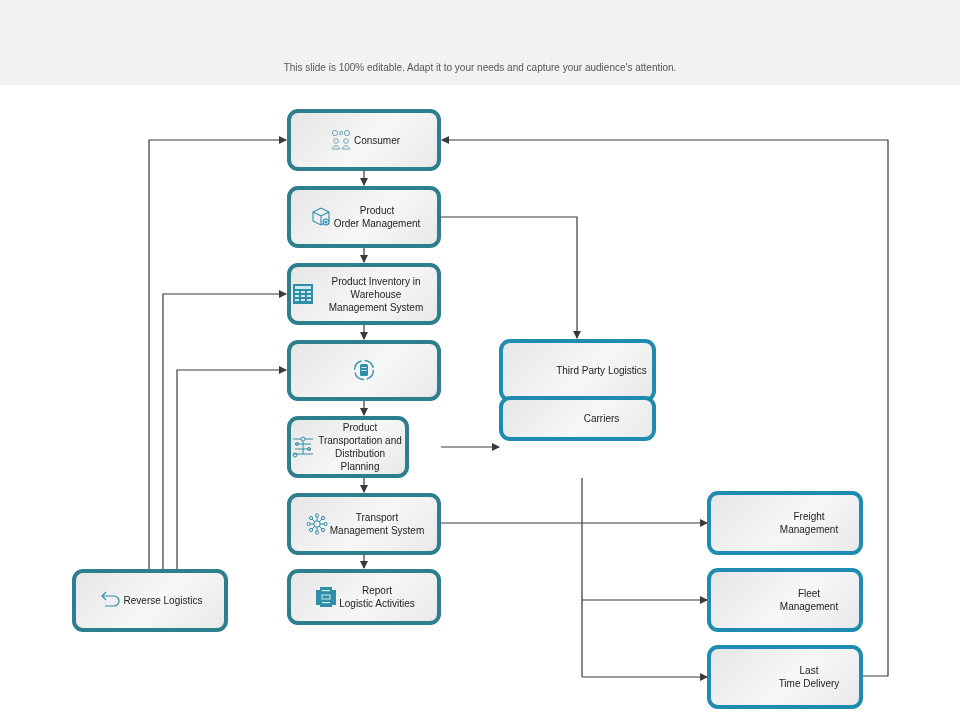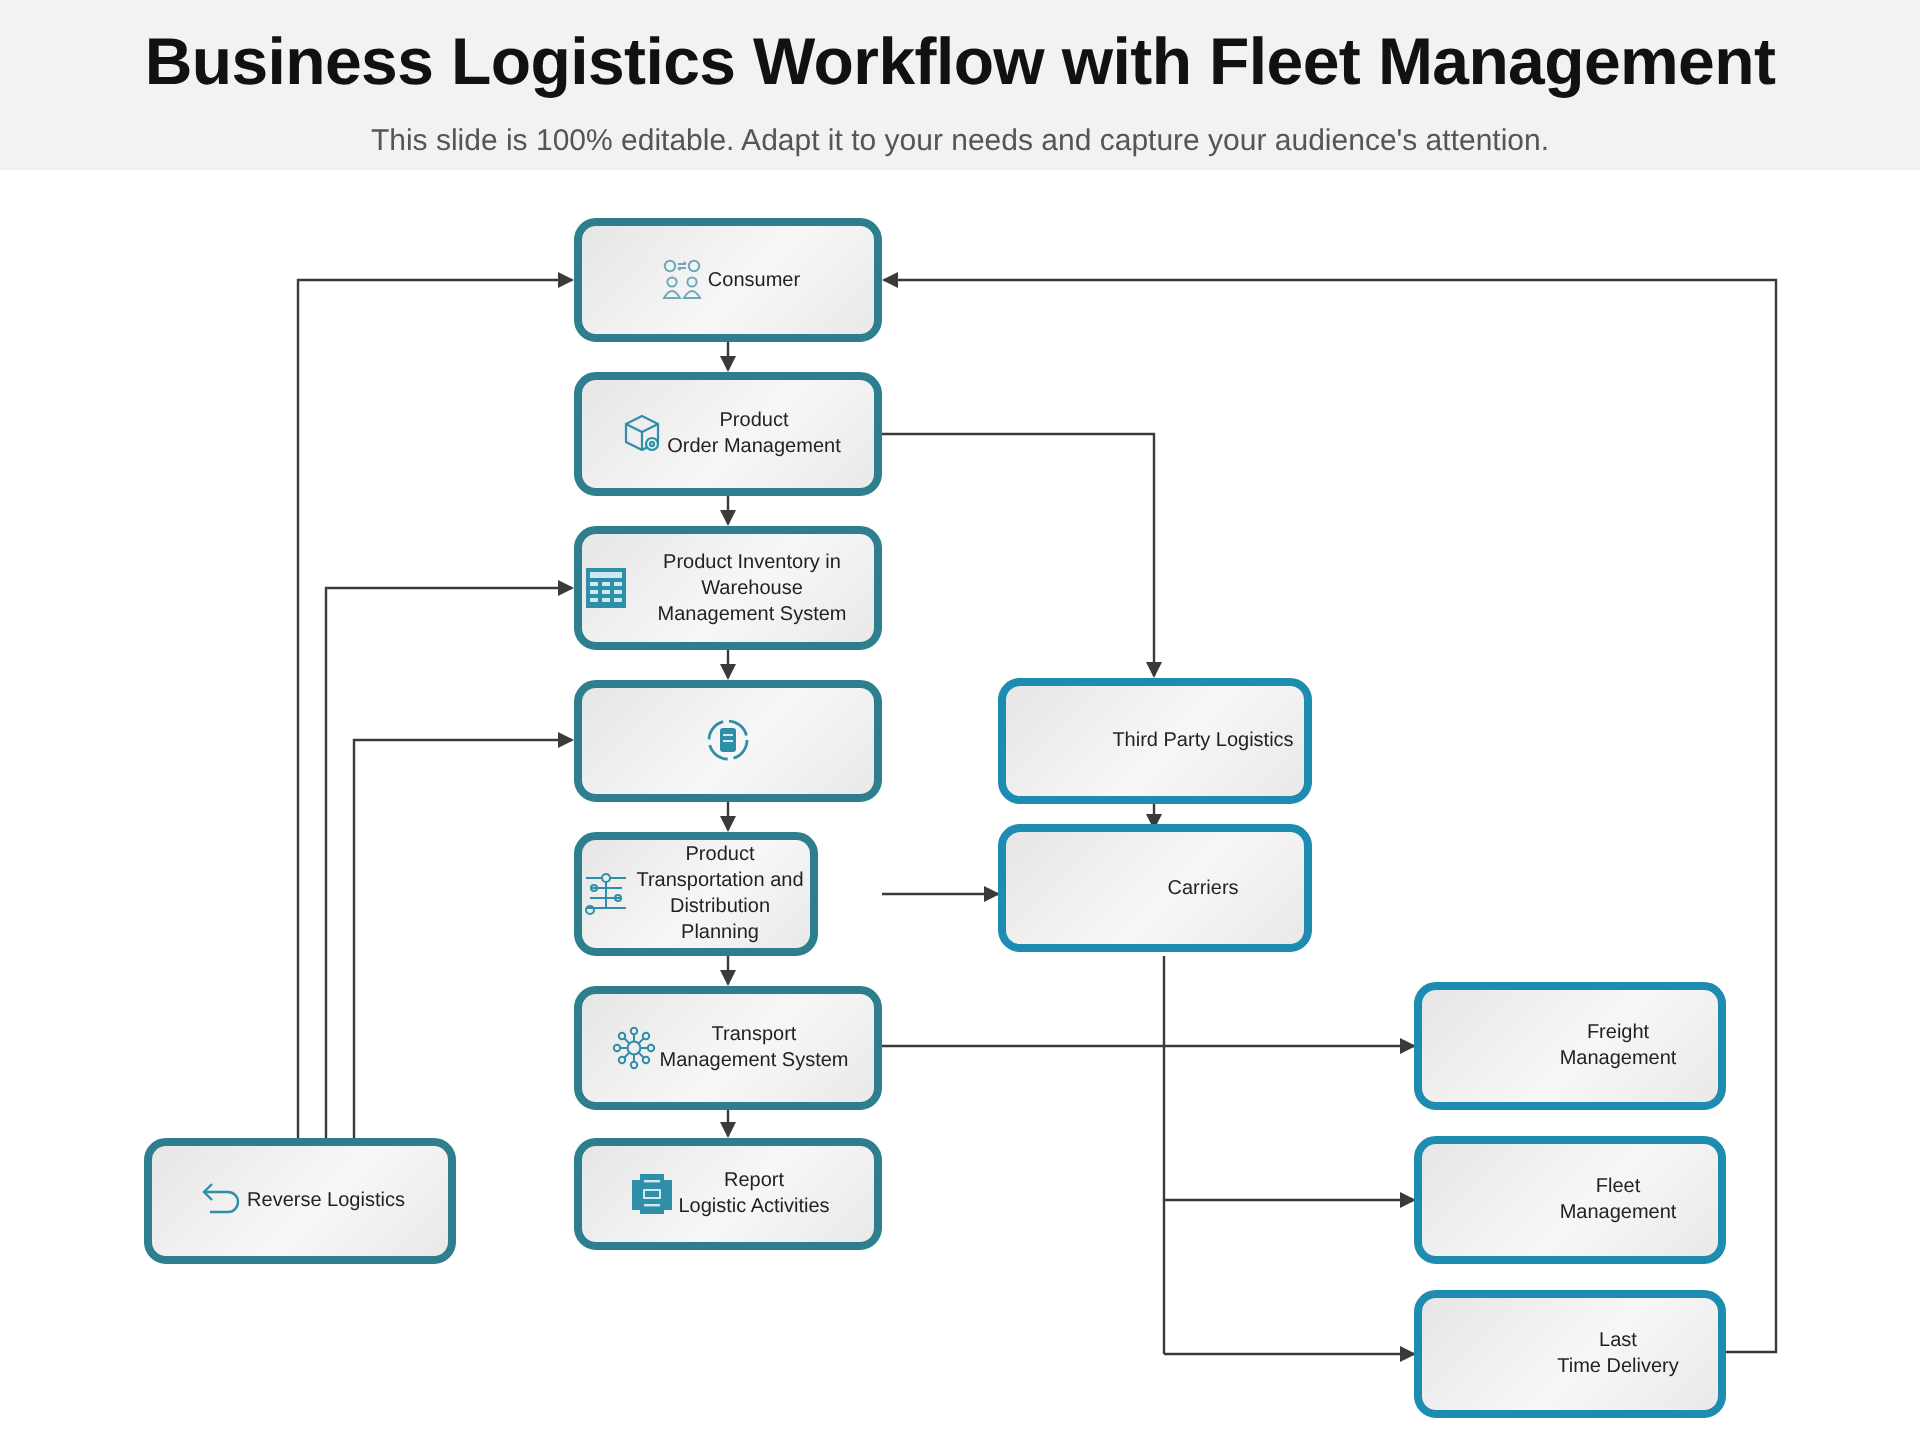--- a/index.html
+++ b/index.html
@@ -1,31 +1,30 @@
 <!DOCTYPE html>
 <html><head>
   <meta charset="utf-8">
   <style>
     html, body { margin:0; padding:0; }
     body { width:960px; height:720px; position:relative; background:#ffffff; overflow:hidden; font-family:"DejaVu Sans", sans-serif; }
     .header { position:absolute; left:0; top:0; width:960px; height:85px; background:#f2f2f2; }
     .title { position:absolute; left:0; top:12px; width:960px; text-align:center; font-family:"Liberation Sans", sans-serif; font-weight:bold; font-size:33px; color:#111; letter-spacing:-0.3px; }
-    .subtitle { position:absolute; left:0; top:62px; width:960px; text-align:center; font-family:"Liberation Sans", sans-serif; font-size:15px; color:#555; }
+    .subtitle { position:absolute; left:0; top:62px; width:960px; text-align:center; font-family:"Liberation Sans", sans-serif; font-size:10px; color:#555; }
     svg.lines { position:absolute; left:0; top:0; width:960px; height:720px; }
     .node { position:absolute; box-sizing:border-box; border:4px solid #2d7f8e; border-radius:11px; background:linear-gradient(135deg,#e6e6e6 0%,#f7f7f7 55%,#e9e9e9 100%); display:flex; flex-direction:row; align-items:center; justify-content:center; text-align:center; }
     .node.blue { border-color:#1e8bb0;padding-left:48px; }
     .node .label { font-family:"Liberation Sans", sans-serif; font-size:10px; line-height:13px; color:#222; white-space:pre-line; }
     .node .icon { width:26px; height:22px; margin-bottom:1px; display:flex; align-items:center; justify-content:center; }
     .node .icon svg { width:24px; height:22px; }
   </style>
 </head>
 <body>
 
 <div class="header">
-  <div class="title">Business Logistics Workflow with Fleet Management</div>
   <div class="subtitle">This slide is 100% editable. Adapt it to your needs and capture your audience's attention.</div>
 </div>
 
 <svg class="lines" viewBox="0 0 960 720">
   <defs>
     <marker id="arr" markerWidth="8" markerHeight="8" refX="7" refY="4" orient="auto" markerUnits="userSpaceOnUse">
       <path d="M0,0 L8,4 L0,8 Z" fill="#3a3a3a"></path>
     </marker>
   </defs>
   <g fill="none" stroke="#3a3a3a" stroke-width="1.2">
@@ -174,21 +173,21 @@
         <path d="M3 7 H15 a5 5 0 0 1 0 10 H6"></path>
     </svg>
   </div>
   <div class="label">Reverse Logistics</div>
 </div>
 
 <div class="node blue" style="left:499px;top:339px;width:157px;height:63px;">
   <div class="label">Third Party Logistics</div>
 </div>
 
-<div class="node blue" style="left:499px;top:412px;width:157px;height:64px;text-align:right;">
+<div class="node blue" style="left:499px;top:396px;width:157px;height:45px;text-align:right;">
   <div class="label">Carriers</div>
 </div>
 
 <div class="node blue" style="left:707px;top:491px;width:156px;height:64px;">
   <div class="label">Freight
 Management</div>
 </div>
 
 <div class="node blue" style="left:707px;top:568px;width:156px;height:64px;">
   <div class="label">Fleet

